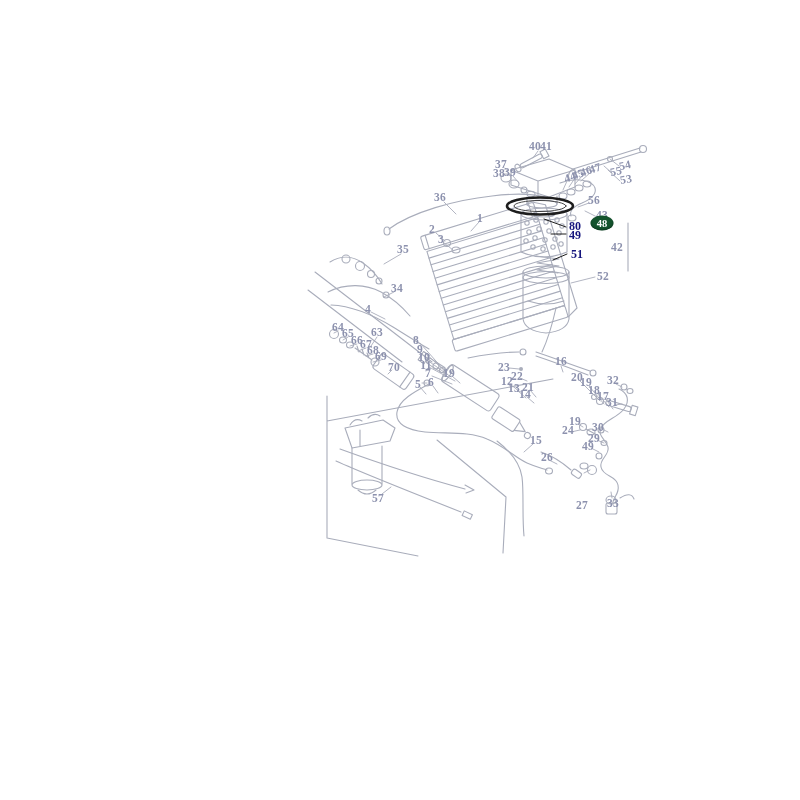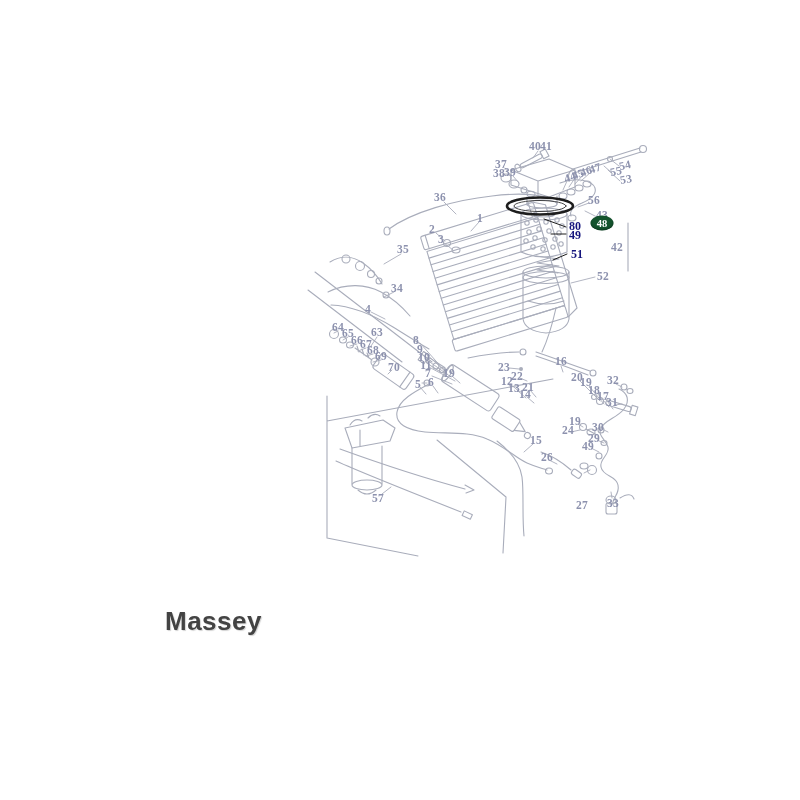--- a/index.html
+++ b/index.html
@@ -290,15 +290,14 @@
       <div class="plbl" style="left: 381px; top: 356px;">69</div>
       <div class="plbl" style="left: 394px; top: 367px;">70</div>
       <div class="elbl" style="left: 575px; top: 226px;">80</div>
       <div class="elbl" style="left: 575px; top: 235px;">49</div>
       <div class="elbl" style="left: 577px; top: 254px;">51</div>
     </div>
 
   <div id="badge" style="left: 602px; top: 223px; background: #14532d; color: rgb(255, 255, 255);">48</div>
 
   <div id="logo">
-    <div id="logo-line1">Massey</div>
   </div>
 </div>
 
 </body></html>

